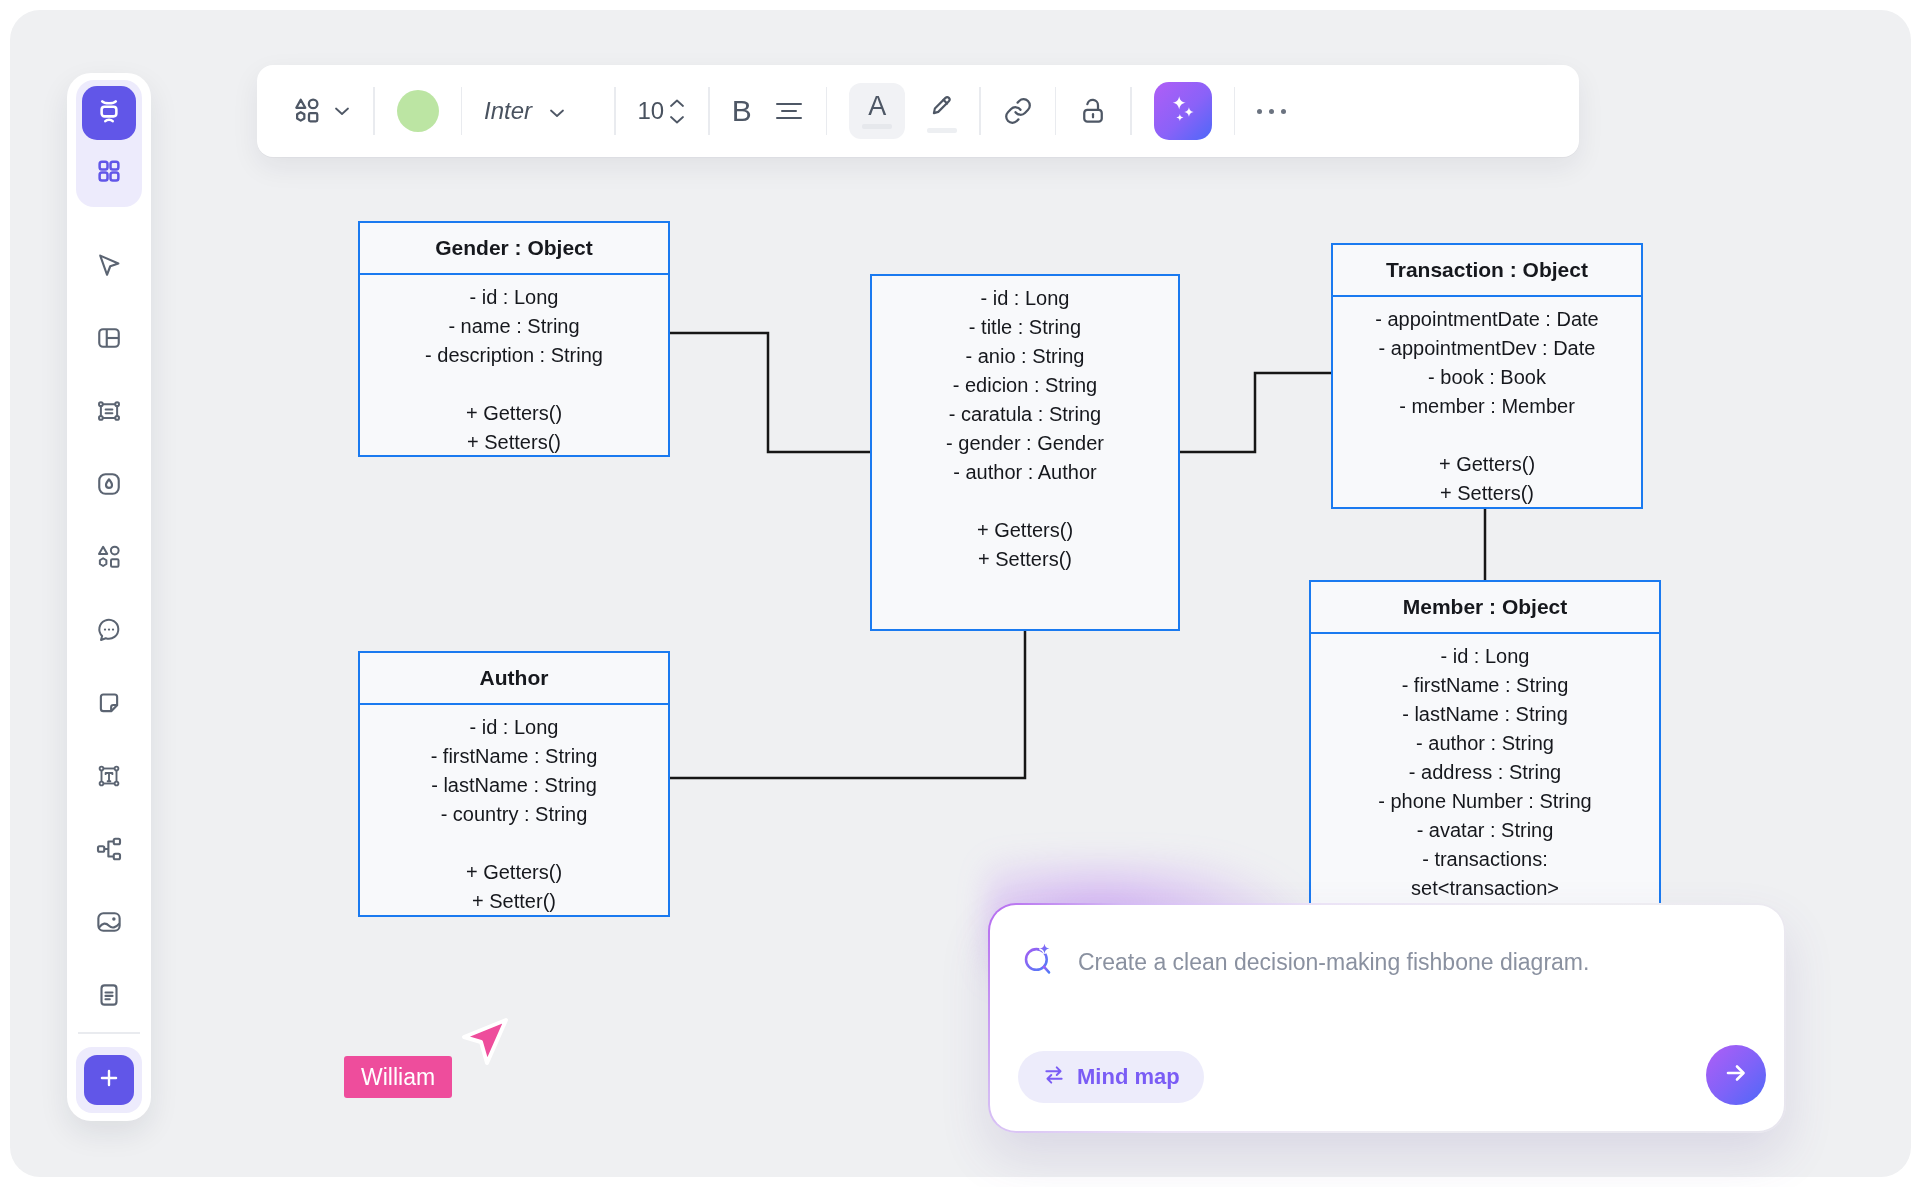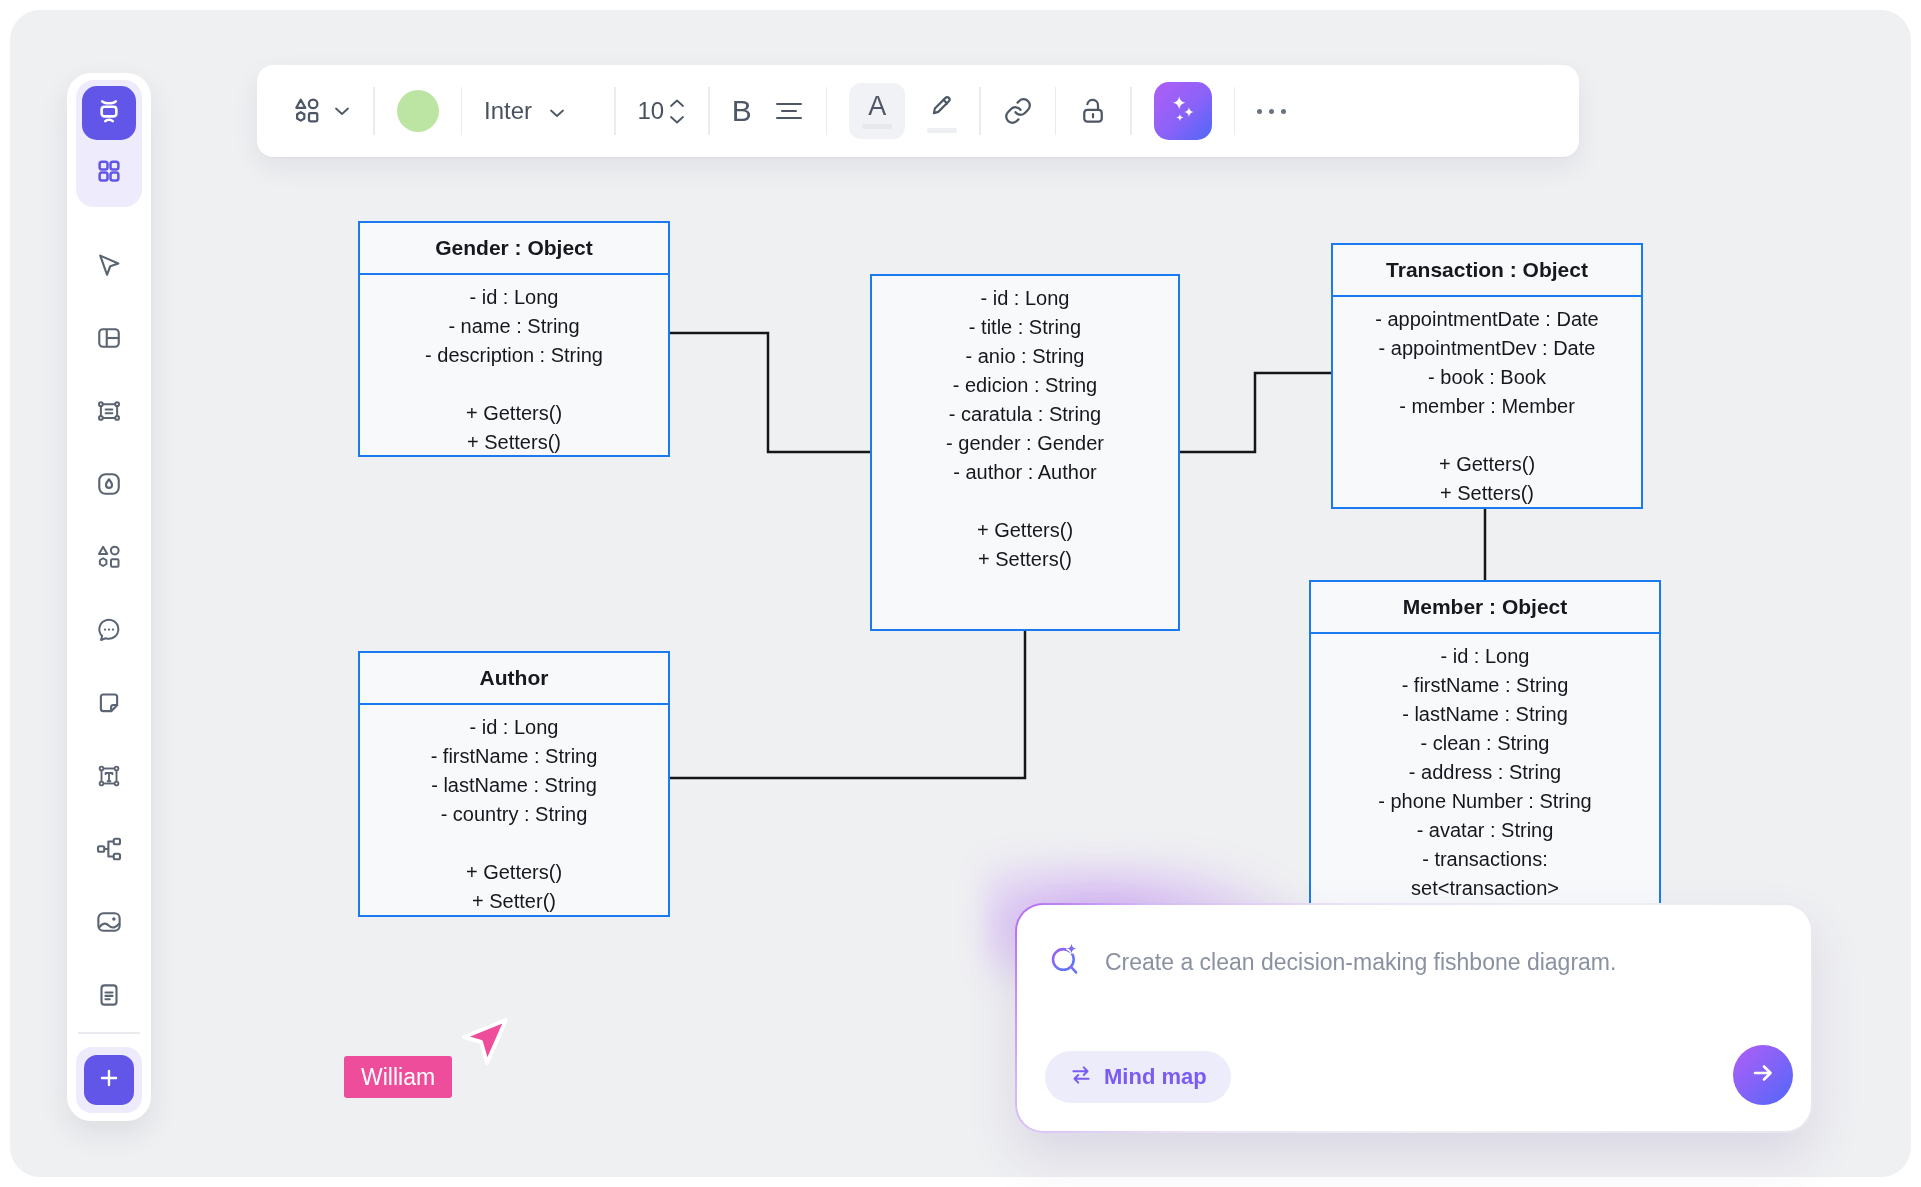--- a/index.html
+++ b/index.html
@@ -16,21 +16,21 @@
   .toolbar {
     position:absolute; left:257px; top:65px; width:1322px; height:92px;
     background:#fff; border-radius:16px;
     box-shadow:0 10px 28px rgba(25,30,50,.07), 0 1px 0 rgba(25,30,50,.03);
     display:flex; align-items:center; gap:22px; padding:0 34px; z-index:30;
   }
   .tb-div { width:1.5px; height:48px; background:#e9ebef; flex:0 0 auto; }
   .tb-btn { display:flex; align-items:center; gap:10px; cursor:default; color:#4e5765; }
   .tb-btn svg { display:block; }
   .swatch { width:42px; height:42px; border-radius:50%; background:#bce5a3; }
-  .tb-font { font-size:24px; color:#49525f; display:flex; align-items:center; gap:16px; min-width:108px; }
+  .tb-font { font-size:24px; color:#49525f; display:flex; align-items:center; gap:16px; min-width:108px;font-style:italic; }
   .tb-size { font-size:24px; color:#49525f; display:flex; align-items:center; gap:4px; }
   .stepper { display:flex; flex-direction:column; gap:7px; }
   .tb-bold { font-size:30px; font-weight:500; color:#4e5765; }
   .tb-A {
     width:56px; height:56px; border-radius:12px; background:#f1f2f5;
     display:flex; flex-direction:column; align-items:center; justify-content:center;
   }
   .tb-A .glyph { font-size:27px; color:#4e5765; line-height:1; }
   .ubar { width:30px; height:5px; border-radius:2px; background:#e6e8ec; margin-top:4px; }
   .tb-hl { display:flex; flex-direction:column; align-items:center; }
@@ -70,21 +70,21 @@
   
   .william-label { position:absolute; left:344px; top:1056px; height:42px; padding:0 17px;
     background:#ee4d9c; border-radius:3px; color:#fff; font-size:23px;
     display:flex; align-items:center; z-index:8; }
   .william-cursor { position:absolute; left:458px; top:1016px; z-index:8; }
   
   .ai-glow { position:absolute; left:985px; top:858px; width:330px; height:140px; z-index:19;
     background:radial-gradient(ellipse at 35% 45%, rgba(170,90,246,.45), rgba(170,90,246,0) 70%);
     filter:blur(14px); }
   .ai-border {
-    position:absolute; left:1015px; top:903px; width:798px; height:230px;
+    position:absolute; left:988px; top:903px; width:798px; height:230px;
     border-radius:28px; padding:2px; z-index:20;
     background:linear-gradient(125deg,#b468f0 0%, #d4baf4 14%, #ebe3f6 35%, #efeef2 60%, #e7e5ee 100%);
     box-shadow:0 24px 50px rgba(90,70,150,.14);
   }
   .ai-panel { position:relative; width:100%; height:100%; border-radius:26px; background:#fff; }
   .ai-prompt-row { position:absolute; left:30px; top:36px; display:flex; align-items:center; gap:20px; }
   .ai-placeholder { font-size:23px; color:#8a91a0; }
   .ai-chip { position:absolute; left:28px; top:146px; height:52px; padding:0 24px;
     border-radius:26px; background:#edecfb; display:flex; align-items:center; gap:11px;font-weight:bold; }
   .ai-chip span.lbl { font-size:22px; color:#7a5cf5; }
@@ -169,21 +169,21 @@
   </div>
 </div>
 
 <div class="uml" style="left:1309px;top:580px;width:352px;height:384px;">
   <div class="uml-title">Member : Object</div>
   <div class="uml-body">
     <div>
         <div class="uml-line">- id : Long</div>
         <div class="uml-line">- firstName : String</div>
         <div class="uml-line">- lastName : String</div>
-        <div class="uml-line">- clean : String</div>
+        <div class="uml-line">- author : String</div>
         <div class="uml-line">- address : String</div>
         <div class="uml-line">- phone Number : String</div>
         <div class="uml-line">- avatar : String</div>
         <div class="uml-line">- transactions:</div>
         <div class="uml-line">set&lt;transaction&gt;</div>
       </div>
   </div>
 </div>
 
 <svg class="william-cursor" width="52" height="52" viewBox="0 0 52 52">

